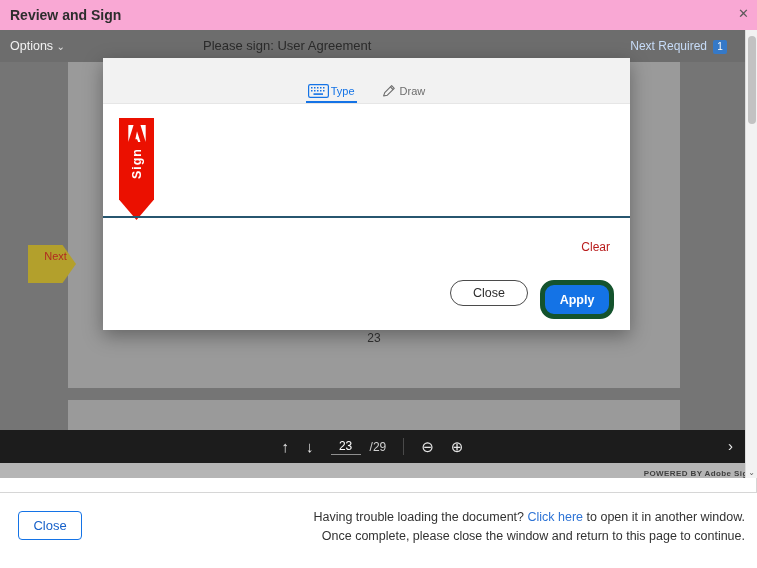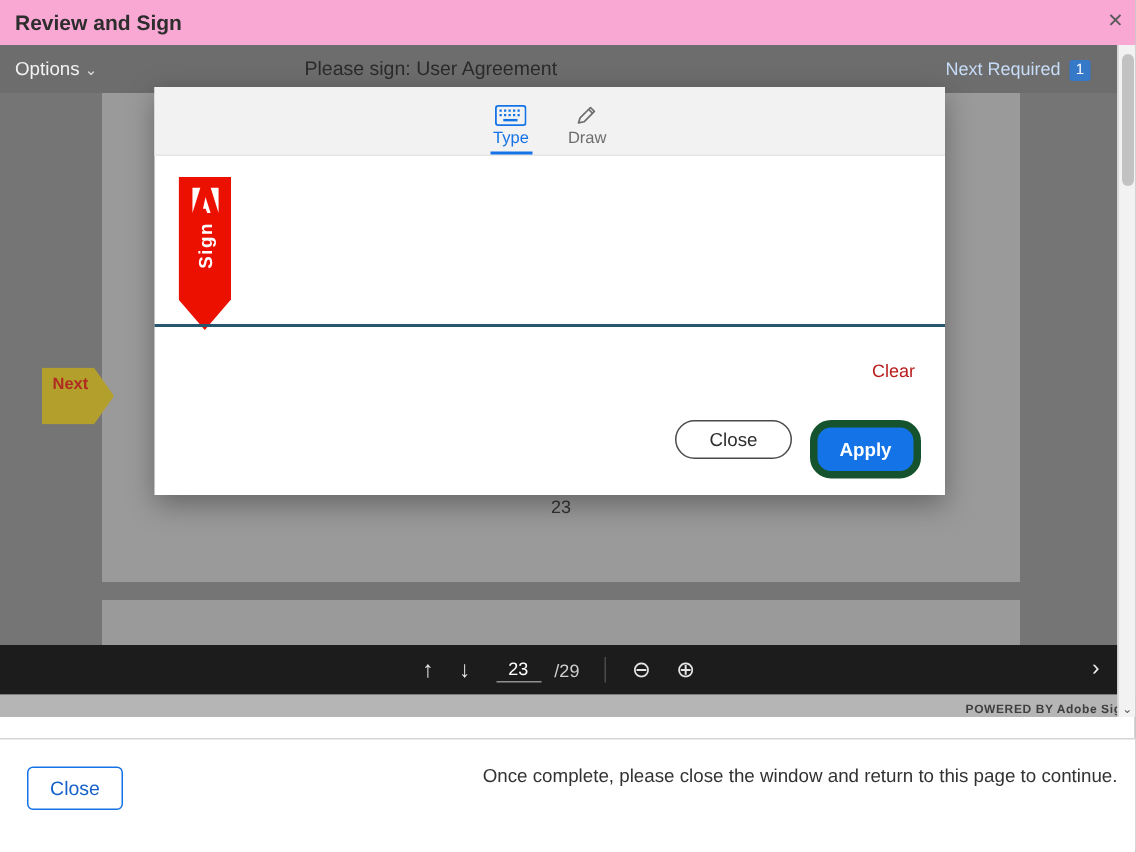--- a/index.html
+++ b/index.html
@@ -27,29 +27,30 @@
 
   
   .doc-area { position:absolute; top:62px; left:0; width:745px; height:368px; background:#757575; overflow:hidden; }
   .page { position:absolute; left:68px; width:612px; background:#9a9a9a; }
   .page1 { top:0; height:326px; }
   .page2 { top:338px; height:30px; }
   .page-num { position:absolute; left:0; right:0; top:269px; text-align:center; font-size:12px; color:#333; }
   .next-flag {
     position:absolute; left:28px; top:183px; width:48px; height:38px;
     background:#b3a02c; line-height:22px; padding-left:7px;
-    font-size:11px; font-weight:bold; color:#b02b20;
+    font-size:11px; font-weight:normal; color:#b02b20;
     clip-path:polygon(0 0, 72% 0, 100% 50%, 72% 100%, 0 100%);
     cursor:pointer;
+    text-align:center;
   }
 
   
   .modal { position:absolute; left:103px; top:58px; width:527px; height:272px; background:#fff; box-shadow:0 6px 18px rgba(0,0,0,0.35); z-index:40; }
   .tabstrip { height:46px; background:#f2f2f2; border-bottom:1px solid #e6e6e6; display:flex; justify-content:center; align-items:flex-end; gap:22px; }
-  .tab { display:flex; flex-direction:column; align-items:center; gap:2px; font-size:11px; padding:4px 2px 5px; cursor:pointer; }
+  .tab { display:flex; flex-direction:row; align-items:center; gap:2px; font-size:11px; padding:4px 2px 5px; cursor:pointer; }
   .tab.active { color:#1473e6; border-bottom:2px solid #1473e6; padding-bottom:3px; }
   .tab.inactive { color:#6d6d6d; }
   .modal-body { position:relative; height:225px; }
   .ribbon {
     position:absolute; left:16px; top:14px; width:35px; height:102px; background:#eb1000;
     clip-path:polygon(0 0, 100% 0, 100% 80%, 50% 100%, 0 80%);
     display:flex; flex-direction:column; align-items:center;
   }
   .ribbon svg { margin-top:7px; }
   .ribbon-label { writing-mode:vertical-rl; transform:rotate(180deg); color:#fff; font-size:12.5px; font-weight:bold; letter-spacing:1px; margin-top:6px; }
@@ -186,15 +187,16 @@
 <div class="powered"><span>POWERED BY Adobe Sign</span></div>
 
 <div class="scrollbar">
   <div class="thumb"></div>
   <div class="sb-arrow">⌄</div>
 </div>
 
 <div class="footer">
   <button class="footer-close">Close</button>
   <div class="help-text">
+    <div><span>Having trouble loading the document? </span><a class="link">Click here</a><span> to open it in another window.</span></div>
     <div>Once complete, please close the window and return to this page to continue.</div>
   </div>
 </div>
 
 </body></html>

